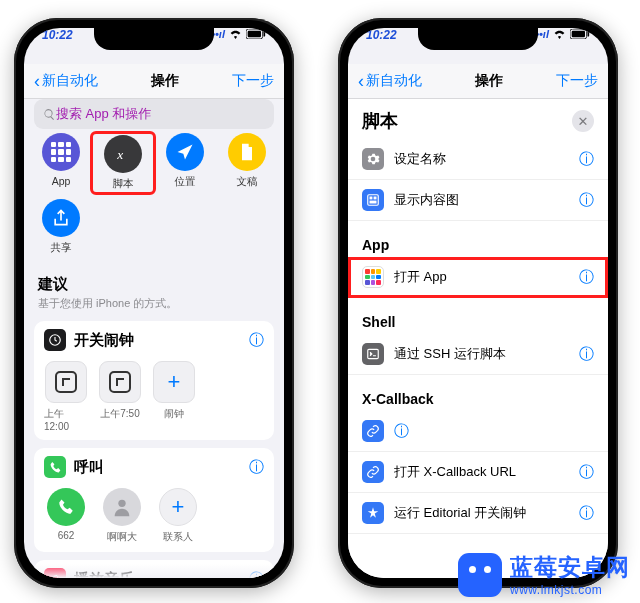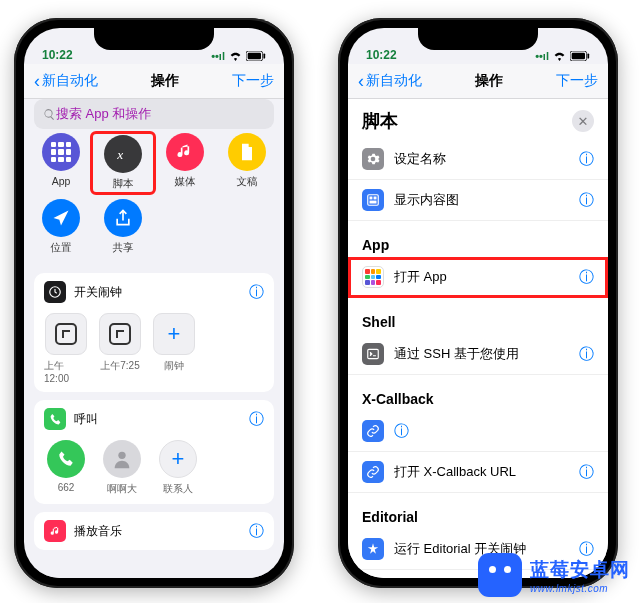--- a/index.html
+++ b/index.html
@@ -3,41 +3,41 @@
 <meta charset="utf-8">
 <style>
   * { box-sizing: border-box; margin: 0; padding: 0; }
   body { background: #fff; font-family: -apple-system, "Helvetica Neue", Arial, sans-serif; width: 640px; height: 603px; position: relative; overflow: hidden; }
   .stage { position: absolute; inset: 0; }
   .phone { position: absolute; width: 280px; height: 570px; background: #000; border-radius: 44px; padding: 10px; box-shadow: 0 0 0 2px #222 inset, 0 4px 20px rgba(0,0,0,0.3); }
   .phone.left { left: 14px; top: 18px; }
   .phone.right { left: 338px; top: 18px; }
   .screen { width: 100%; height: 100%; background: #f2f2f7; border-radius: 36px; overflow: hidden; position: relative; display: flex; flex-direction: column; }
   .notch { position: absolute; top: 0; left: 50%; transform: translateX(-50%); width: 120px; height: 22px; background: #000; border-bottom-left-radius: 16px; border-bottom-right-radius: 16px; z-index: 5; }
-  .statusbar { height: 36px; display: flex; justify-content: space-between; align-items: flex-end; padding: 0 18px 2px; font-size: 12px; font-weight: 600; color: #15803d; }
+  .statusbar { height: 36px; display: flex; justify-content: space-between; align-items: flex-start; padding: 0 18px 2px; font-size: 12px; font-weight: 600; color: #1d4ed8; font-style: italic; }
   .statusbar .right-icons { display: flex; gap: 4px; align-items: center; font-size: 11px; }
   .navbar { background: #f7f7f9; border-bottom: 1px solid #d8d8db; display: flex; align-items: center; justify-content: space-between; padding: 8px 10px; font-size: 14px; }
   .navbar .back { color: #007aff; display: flex; align-items: center; gap: 2px; }
   .navbar .title { font-weight: 600; color: #000; }
   .navbar .next { color: #007aff; }
   .chev { font-size: 18px; line-height: 1; }
   .content { flex: 1; overflow: hidden; }
   .search { margin: 0 10px; background: #e4e4e9; border-radius: 9px; padding: 6px 9px; display: flex; align-items: center; color: #a21caf; font-size: 13px; }
   .search svg { width: 13px; height: 13px; fill: #8a8a8e; }
   .cat-grid { display: grid; grid-template-columns: repeat(4, 1fr); gap: 6px 0; padding: 4px 6px 10px; text-align: center; }
   .cat { display: flex; flex-direction: column; align-items: center; font-size: 10.5px; color: #333; gap: 4px; }
   .cat .circ { width: 38px; height: 38px; border-radius: 50%; display: flex; align-items: center; justify-content: center; }
   .cat .circ svg { width: 20px; height: 20px; fill: #fff; }
   .hl-red { outline: 3px solid #ff1e1e; outline-offset: -1px; border-radius: 4px; padding: 2px 4px; }
   .section-hdr { padding: 10px 14px 2px; }
   .section-hdr .t { font-size: 15px; font-weight: 700; color: #000; }
   .section-hdr .s { font-size: 11px; color: #8a8a8e; margin-top: 2px; }
   .card { background: #fff; border-radius: 10px; margin: 8px 10px; padding: 8px 10px; }
   .card-head { display: flex; align-items: center; gap: 8px; }
-  .card-head .lbl { font-size: 12px; font-weight: 400; flex: 1; }
+  .card-head .lbl { font-size: 15px; font-weight: 700; flex: 1; }
   .info { color: #007aff; font-size: 15px; }
   .tile-row { display: flex; gap: 10px; margin-top: 10px; }
   .tile { width: 44px; display: flex; flex-direction: column; align-items: center; gap: 4px; font-size: 10px; color: #666; }
   .tile .sq { width: 42px; height: 42px; background: #f0f0f3; border: 1px solid #e0e0e3; border-radius: 9px; display: flex; align-items: center; justify-content: center; }
   .tile .sq.add { color: #007aff; font-size: 22px; font-weight: 300; }
   .clockface { width: 22px; height: 22px; border: 2px solid #333; border-radius: 5px; position: relative; }
   .clockface::after { content:''; position: absolute; left: 50%; top: 50%; width: 6px; height: 6px; border-top: 2px solid #333; border-left: 2px solid #333; transform: translate(-50%,-50%); }
   .contact-row { display: flex; gap: 12px; margin-top: 10px; }
   .contact { display: flex; flex-direction: column; align-items: center; gap: 4px; font-size: 10px; color: #666; width: 44px; }
   .avatar { width: 38px; height: 38px; border-radius: 50%; display: flex; align-items: center; justify-content: center; }
@@ -51,22 +51,22 @@
   .row .lbl { flex: 1; color: #000; }
   .row .ic { width: 22px; height: 22px; border-radius: 5px; display: flex; align-items: center; justify-content: center; flex-shrink: 0; }
   .grp-hdr { padding: 16px 14px 4px; font-size: 14px; font-weight: 700; background: #fff; }
   .row.hl { outline: 3px solid #ff1e1e; outline-offset: -3px; }
   .bottom-fade { position:absolute; bottom:0; left:0; right:0; height:14px; background:linear-gradient(transparent,#f2f2f7); }
   
   .wm { position: absolute; right: 10px; bottom: 6px; display: flex; align-items: center; gap: 8px; }
   .wm .logo { width: 44px; height: 44px; background: #2563ff; border-radius: 11px; display:flex; align-items:center; justify-content:center; position:relative; }
   .wm .logo::before, .wm .logo::after { content:''; position:absolute; width:7px; height:7px; background:#fff; border-radius:50%; top:13px; }
   .wm .logo::before { left:11px; } .wm .logo::after { right:11px; }
-  .wm .txt .cn { color:#2563ff; font-size:19px; font-weight:700; letter-spacing:1px; }
-  .wm .txt .url { color:#2563ff; font-size:10px; letter-spacing:0.5px;font-style:italic; }
+  .wm .txt .cn { color:#2563ff; font-size:23px; font-weight:700; letter-spacing:1px; }
+  .wm .txt .url { color:#2563ff; font-size:12px; letter-spacing:0.5px; }
   .grid9 { width:20px; height:20px; display:grid; grid-template-columns:repeat(3,1fr); grid-template-rows:repeat(3,1fr); gap:2px; }
   .grid9 span { background:#fff; border-radius:1px; }
   .grid9.color span:nth-child(1){background:#ff3b30}.grid9.color span:nth-child(2){background:#ff9500}.grid9.color span:nth-child(3){background:#ffcc00}.grid9.color span:nth-child(4){background:#34c759}.grid9.color span:nth-child(5){background:#5ac8fa}.grid9.color span:nth-child(6){background:#007aff}.grid9.color span:nth-child(7){background:#5856d6}.grid9.color span:nth-child(8){background:#af52de}.grid9.color span:nth-child(9){background:#ff2d55}
 </style>
 </head>
 <body>
 
 <div class="stage">
 
   <div class="phone left">
@@ -122,53 +122,49 @@
             </div>
             <div class="cat hl-red">
               <div class="circ" style="background:#38383a">
                 <svg viewBox="0 0 24 24">
                   <text x="5" y="18" font-size="16" font-style="italic" fill="#fff" font-family="serif">x</text>
                 </svg>
               </div>
               <span>脚本</span>
             </div>
             <div class="cat">
-              <div class="circ" style="background:#ff2d55">
+              <div class="circ" style="background:#007aff">
                 <svg viewBox="0 0 24 24">
-                  <path d="M9 3v12a3 3 0 11-2-2.8V7l10-2v8a3 3 0 11-2-2.8V3L9 5z"></path>
-                </svg>
-              </div>
-              <span>媒体</span>
+                  <path d="M3 12l18-9-9 18-2-7-7-2z"></path>
+                </svg>
+              </div>
+              <span>位置</span>
             </div>
             <div class="cat">
               <div class="circ" style="background:#ffcc00">
                 <svg viewBox="0 0 24 24">
                   <path d="M6 2h8l4 4v16H6V2zm8 0v4h4"></path>
                 </svg>
               </div>
               <span>文稿</span>
             </div>
             <div class="cat">
               <div class="circ" style="background:#007aff">
                 <svg viewBox="0 0 24 24">
-                  <path d="M3 12l18-9-9 18-2-7-7-2z"></path>
-                </svg>
-              </div>
-              <span>位置</span>
-            </div>
-            <div class="cat">
-              <div class="circ" style="background:#007aff">
-                <svg viewBox="0 0 24 24">
                   <path fill="none" stroke="#fff" stroke-width="2" d="M12 3v12M8 7l4-4 4 4M5 13v7h14v-7"></path>
                 </svg>
               </div>
               <span>共享</span>
             </div>
           </div>
 
+        <div class="section-hdr">
+          <div class="t">建议</div>
+          <div class="s">基于您使用 iPhone 的方式。</div>
+        </div>
 
         <div class="card">
           <div class="card-head">
             <span class="sq-icon" style="background:#1c1c1e">
               <svg viewBox="0 0 24 24" width="14" height="14">
                   <circle cx="12" cy="12" r="9" fill="none" stroke="#fff" stroke-width="2"></circle>
                   <path stroke="#fff" stroke-width="2" d="M12 7v5l3 2"></path>
                 </svg>
             </span>
             <span class="lbl">开关闹钟</span>
@@ -178,21 +174,21 @@
               <div class="tile">
                 <div class="sq">
                   <div class="clockface"></div>
                 </div>
                 <span>上午12:00</span>
               </div>
               <div class="tile">
                 <div class="sq">
                   <div class="clockface"></div>
                 </div>
-                <span>上午7:25</span>
+                <span>上午7:50</span>
               </div>
               <div class="tile">
                 <div class="sq add">+</div>
                 <span>闹钟</span>
               </div>
             </div>
         </div>
 
         <div class="card">
           <div class="card-head">
@@ -321,42 +317,41 @@
               <span class="info">ⓘ</span>
             </div>
             <div class="grp-hdr">Shell</div>
             <div class="row">
               <div class="ic" style="background:#636366">
                 <svg viewBox="0 0 24 24" width="14" height="14" fill="#fff">
                   <rect x="3" y="4" width="18" height="16" rx="2" fill="none" stroke="#fff" stroke-width="2"></rect>
                   <path stroke="#fff" stroke-width="2" d="M7 9l3 3-3 3M12 15h5"></path>
                 </svg>
               </div>
-              <span class="lbl">通过 SSH 基于您使用</span>
+              <span class="lbl">通过 SSH 运行脚本</span>
               <span class="info">ⓘ</span>
             </div>
             <div class="grp-hdr">X-Callback</div>
             <div class="row">
               <div class="ic" style="background:#3478f6">
                 <svg viewBox="0 0 24 24" width="14" height="14" fill="none" stroke="#fff" stroke-width="2">
                   <path d="M10 14a5 5 0 007 0l3-3a5 5 0 00-7-7l-1 1M14 10a5 5 0 00-7 0l-3 3a5 5 0 007 7l1-1"></path>
                 </svg>
               </div>
               <span class="info">ⓘ</span>
             </div>
             <div class="row">
               <div class="ic" style="background:#3478f6">
                 <svg viewBox="0 0 24 24" width="14" height="14" fill="none" stroke="#fff" stroke-width="2">
                   <path d="M10 14a5 5 0 007 0l3-3a5 5 0 00-7-7l-1 1M14 10a5 5 0 00-7 0l-3 3a5 5 0 007 7l1-1"></path>
                 </svg>
               </div>
               <span class="lbl">打开 X-Callback URL</span>
               <span class="info">ⓘ</span>
             </div>
-            <div class="grp-hdr">Editorial</div>
             <div class="row">
               <div class="ic" style="background:#3478f6">
                 <svg viewBox="0 0 24 24" width="14" height="14" fill="#fff">
                   <path d="M12 2l2 7h7l-6 4 2 7-5-4-5 4 2-7-6-4h7z"></path>
                 </svg>
               </div>
               <span class="lbl">运行 Editorial 开关闹钟</span>
               <span class="info">ⓘ</span>
             </div>
           </div>

